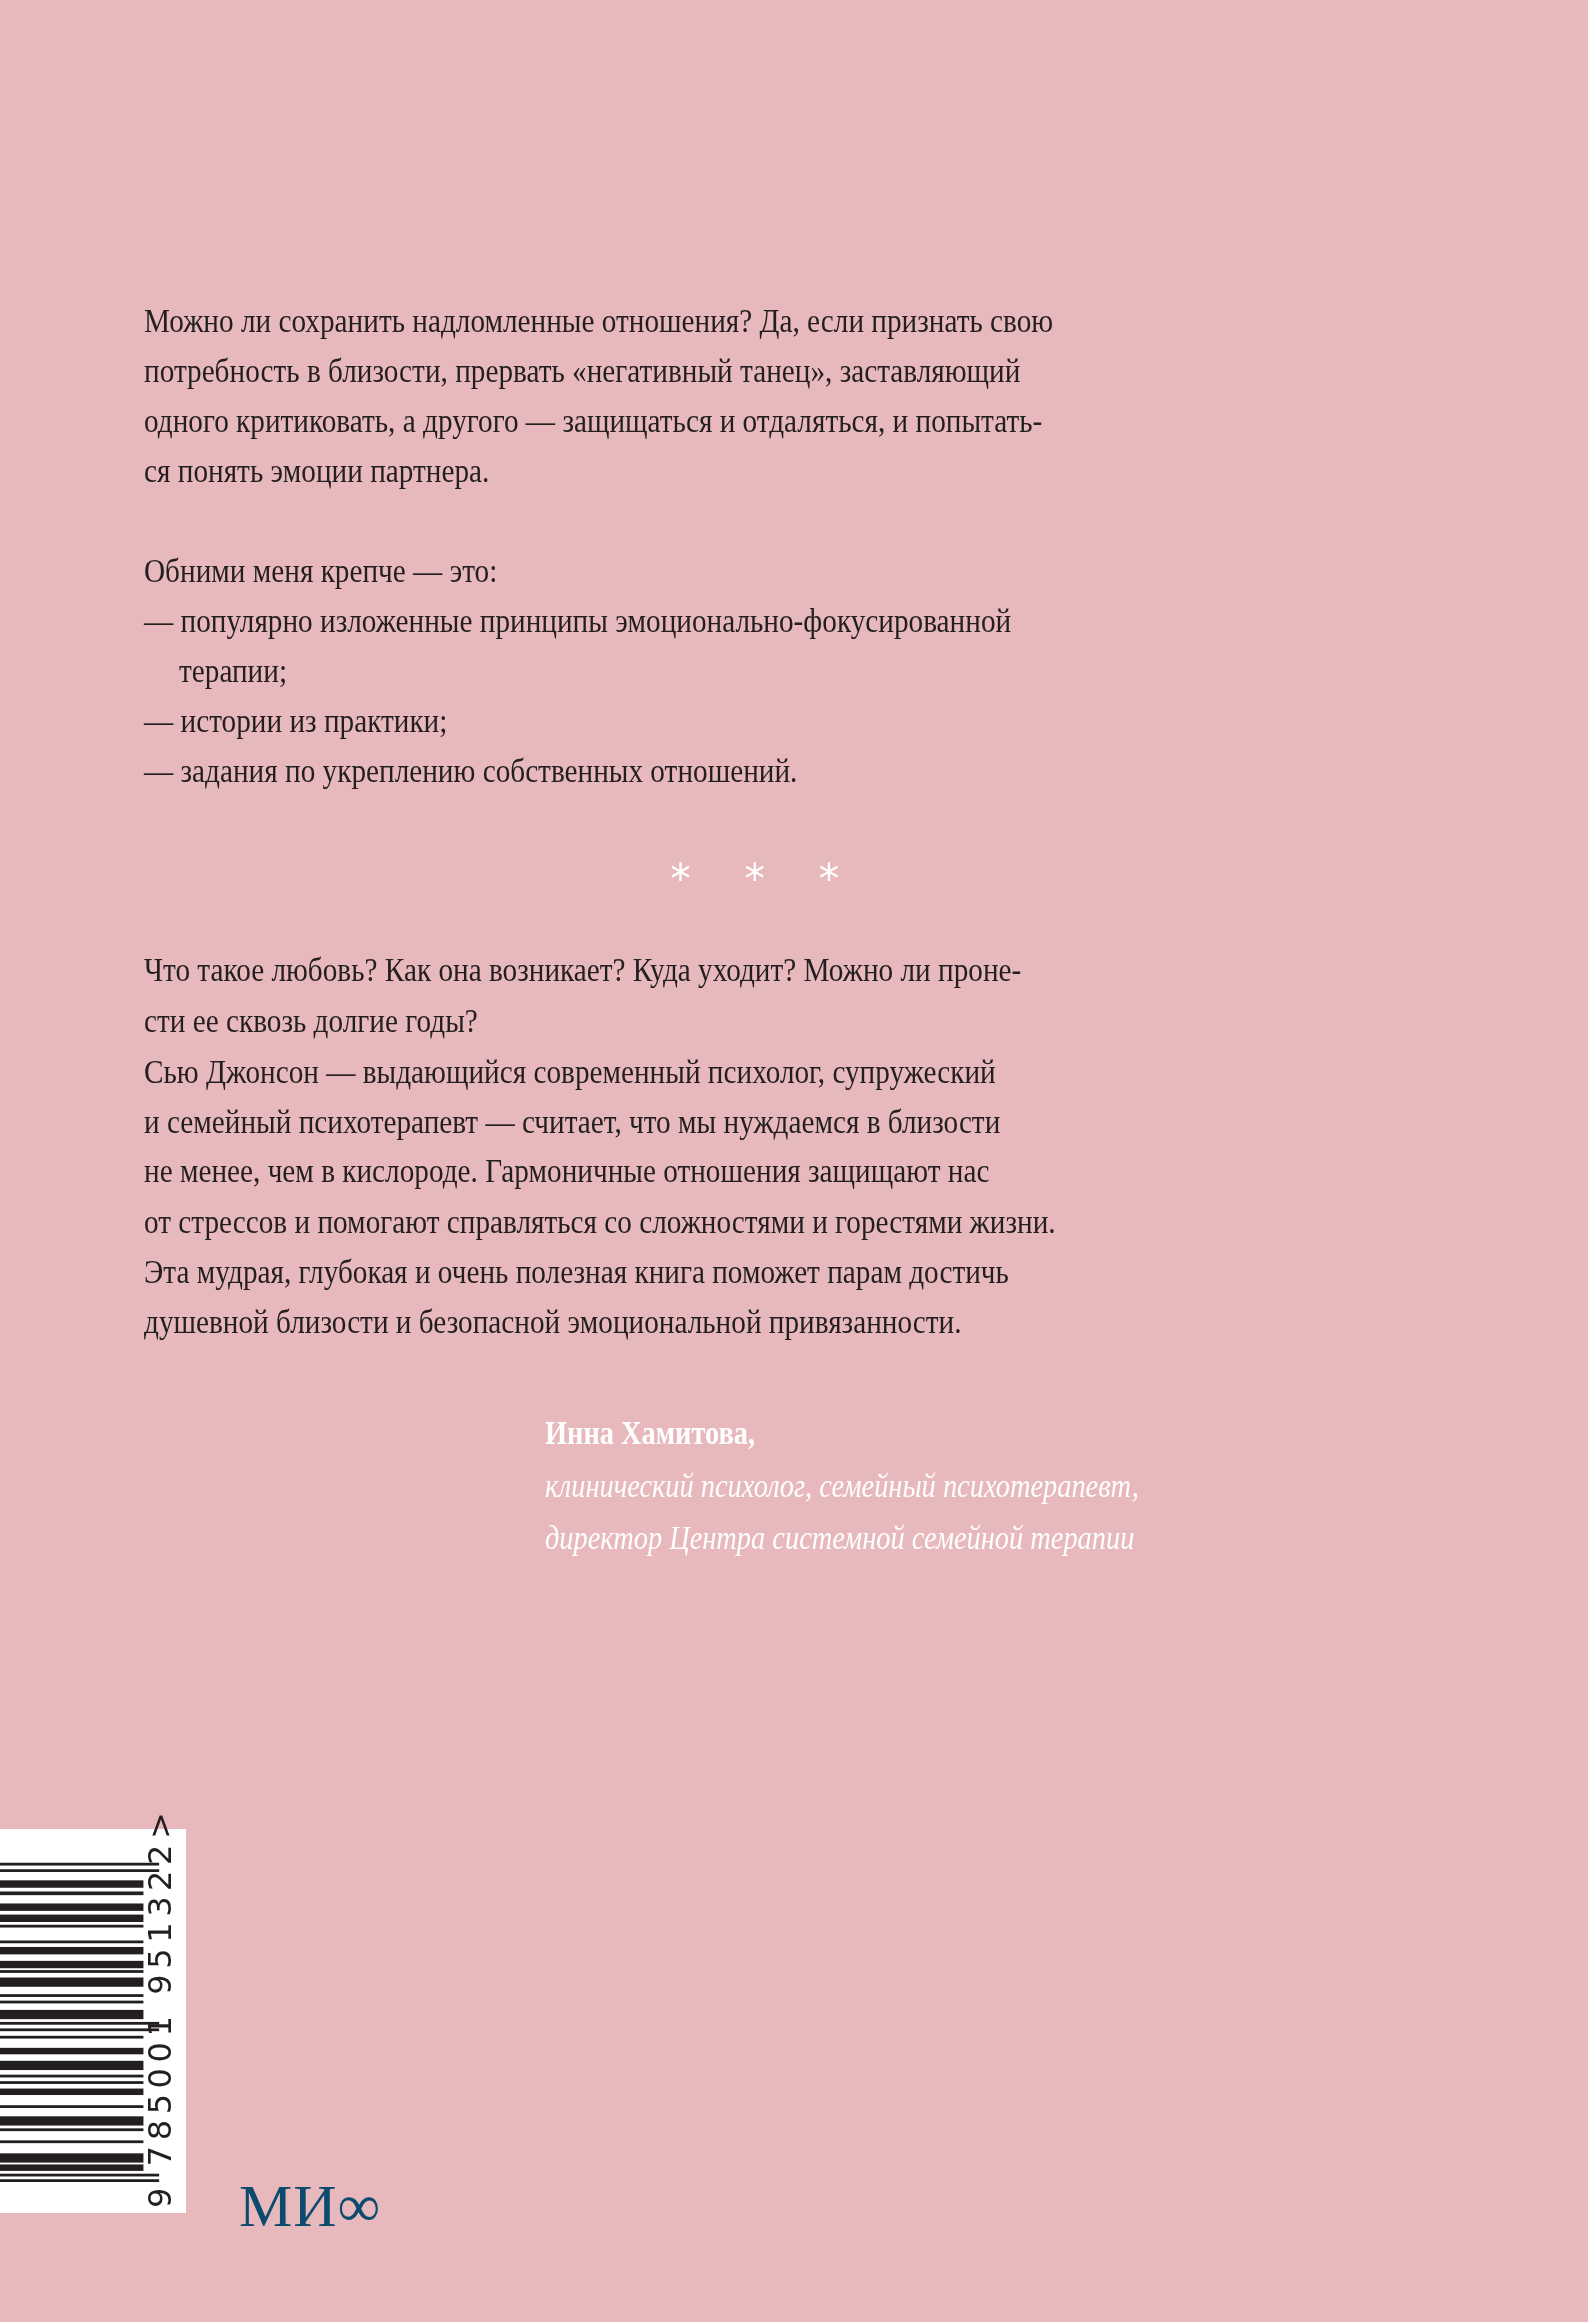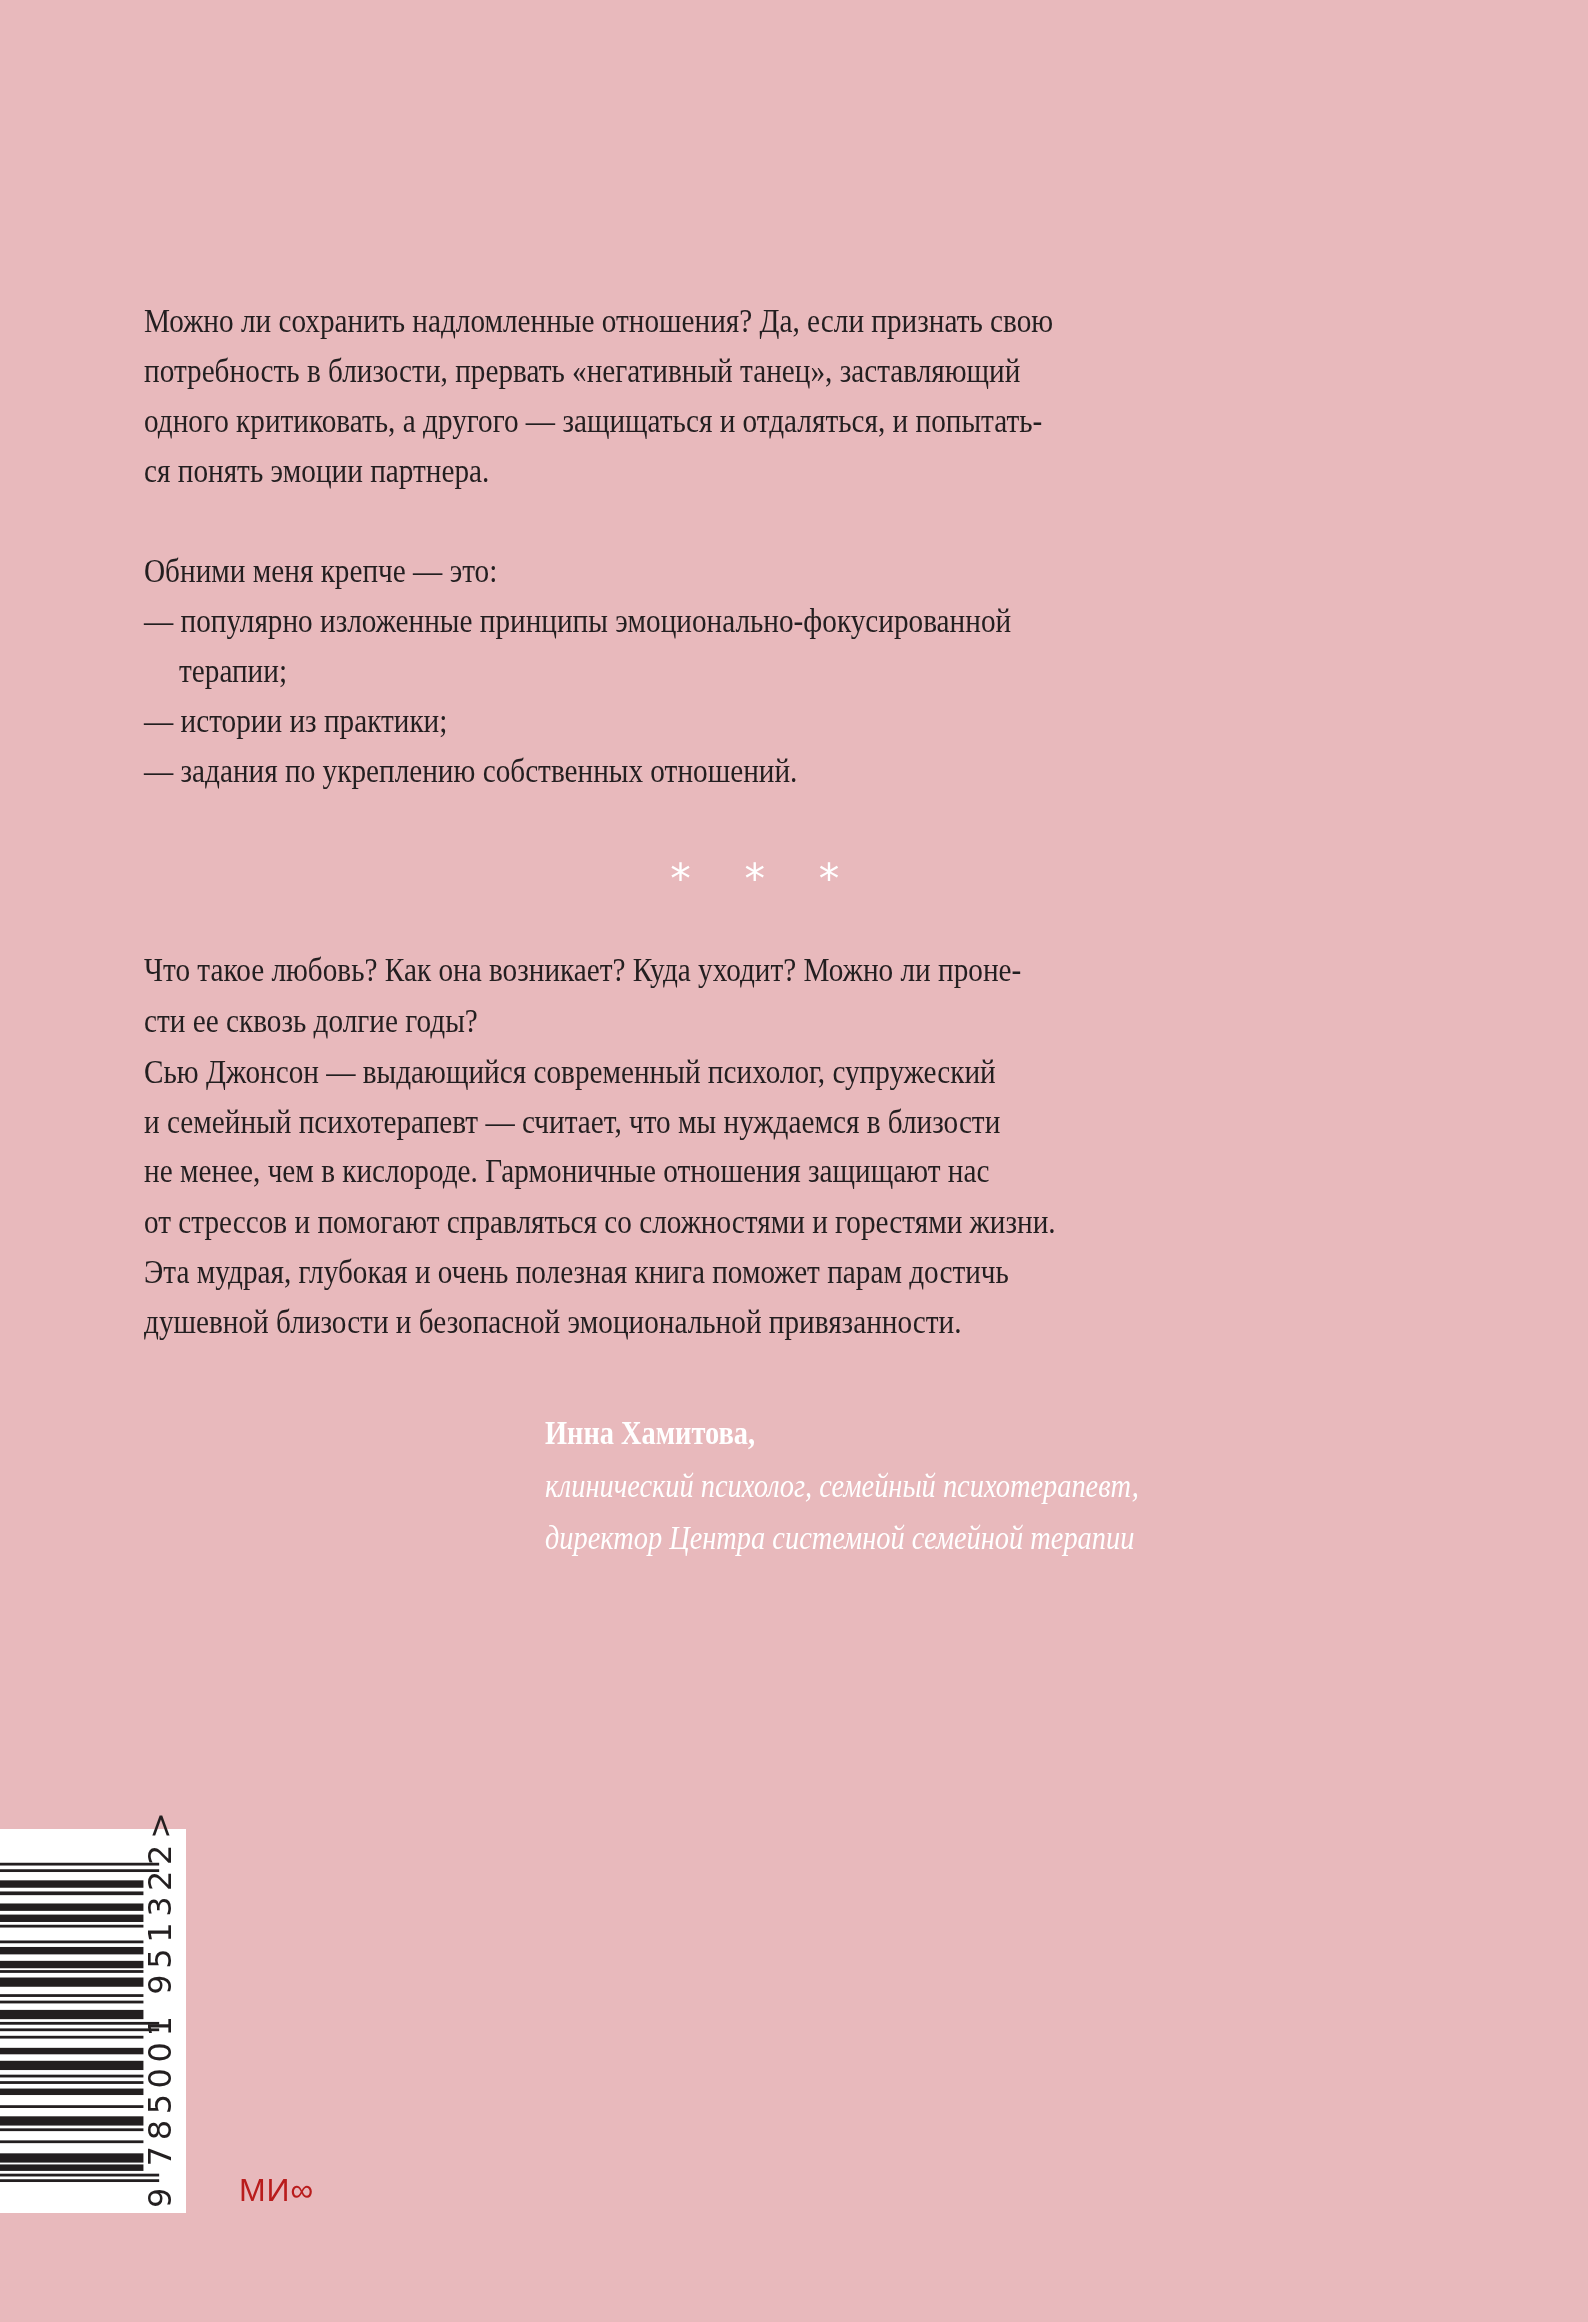--- a/index.html
+++ b/index.html
@@ -29,21 +29,21 @@
     position:absolute; left:0; top:1829px; width:186px; height:384px; background:#FFFFFF;
   }
   .barcode-svg { position:absolute; left:0; top:0; }
   .isbn {
     position:absolute; left:141px; top:2208px; transform-origin:left top;
     transform:rotate(-90deg); white-space:nowrap;
     font-family:"DejaVu Sans", sans-serif; font-size:32px; color:#231F20; letter-spacing:5.6px;
   }
   .logo {
     position:absolute; left:239px; top:2172px;
-    font-family:Liberation Sans, sans-serif; font-size:32px; color:#b91c1c; letter-spacing:0.9px;
+    font-family:Liberation Serif, serif; font-size:60px; color:#0c4a6e; letter-spacing:0.9px;
   }
 </style>
 </head>
 <body>
 
 <div>
 
   <div>
     <div class="line" style="top:300px">Можно ли сохранить надломленные отношения? Да, если признать свою</div>
     <div class="line" style="top:350px">потребность в близости, прервать «негативный танец», заставляющий</div>

